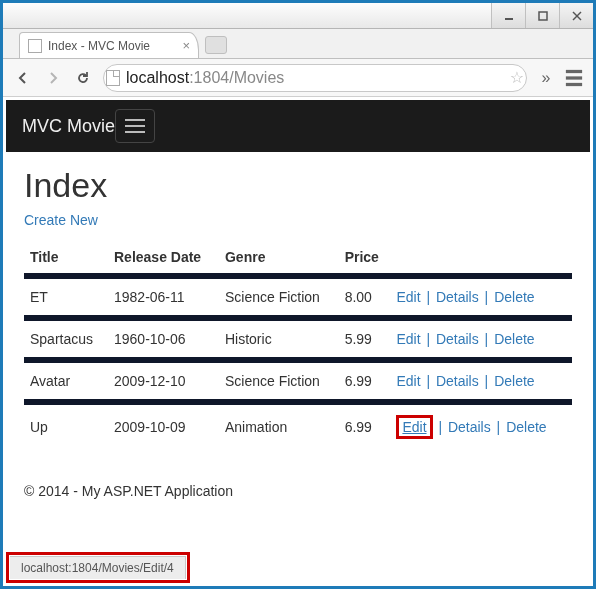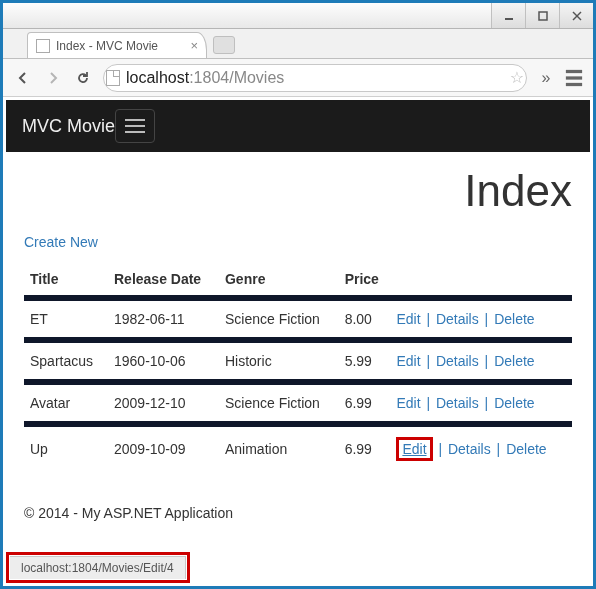--- a/index.html
+++ b/index.html
@@ -33,21 +33,21 @@
   }
   .titlebar .ctrl svg { width:12px; height:12px; }
   .titlebar .close { color:#555; }
 
   
   .tabstrip {
     height: 30px;
     background: #f1f1f1;
     display: flex;
     align-items: flex-end;
-    padding-left: 24px;
+    padding-left: 16px;
     border-bottom: 1px solid #bfbfbf;
   }
   .tab {
     height: 26px;
     min-width: 180px;
     background: #fff;
     border: 1px solid #bfbfbf;
     border-bottom: none;
     border-top-left-radius: 4px;
     border-top-right-radius: 10px 18px;
@@ -139,21 +139,21 @@
     border: 1px solid #444;
     border-radius: 4px;
     display:flex;flex-direction:column;align-items:center;justify-content:center;gap:4px;
   }
   .hamburger div { width:20px;height:2px;background:#bbb; }
 
   .content {
     padding: 14px 18px;
     font-family: "Helvetica Neue", Arial, sans-serif;
   }
-  h1 { font-size: 44px; font-weight: 500; color:#333; margin-bottom:17px;text-align:right;}
+  h1 { font-size: 34px; font-weight: 500; color:#333; margin-bottom:6px;}
   .link { color:#337ab7; text-decoration:none; font-size:14px; cursor:pointer; }
 
   table { width:100%; border-collapse: collapse; margin-top: 12px; font-size:14px; color:#333;}
   th { text-align:left; padding: 8px 6px; border-bottom: 2px solid #b91c1c; font-weight:700;}
   td { padding: 10px 6px; border-top: 6px solid #0f172a; vertical-align: middle;}
   .actions { color:#337ab7; white-space:nowrap;}
   .actions .sep { color:#337ab7; margin: 0 2px;}
   .highlight-box {
     border: 3px solid #c00;
     padding: 1px 3px;

